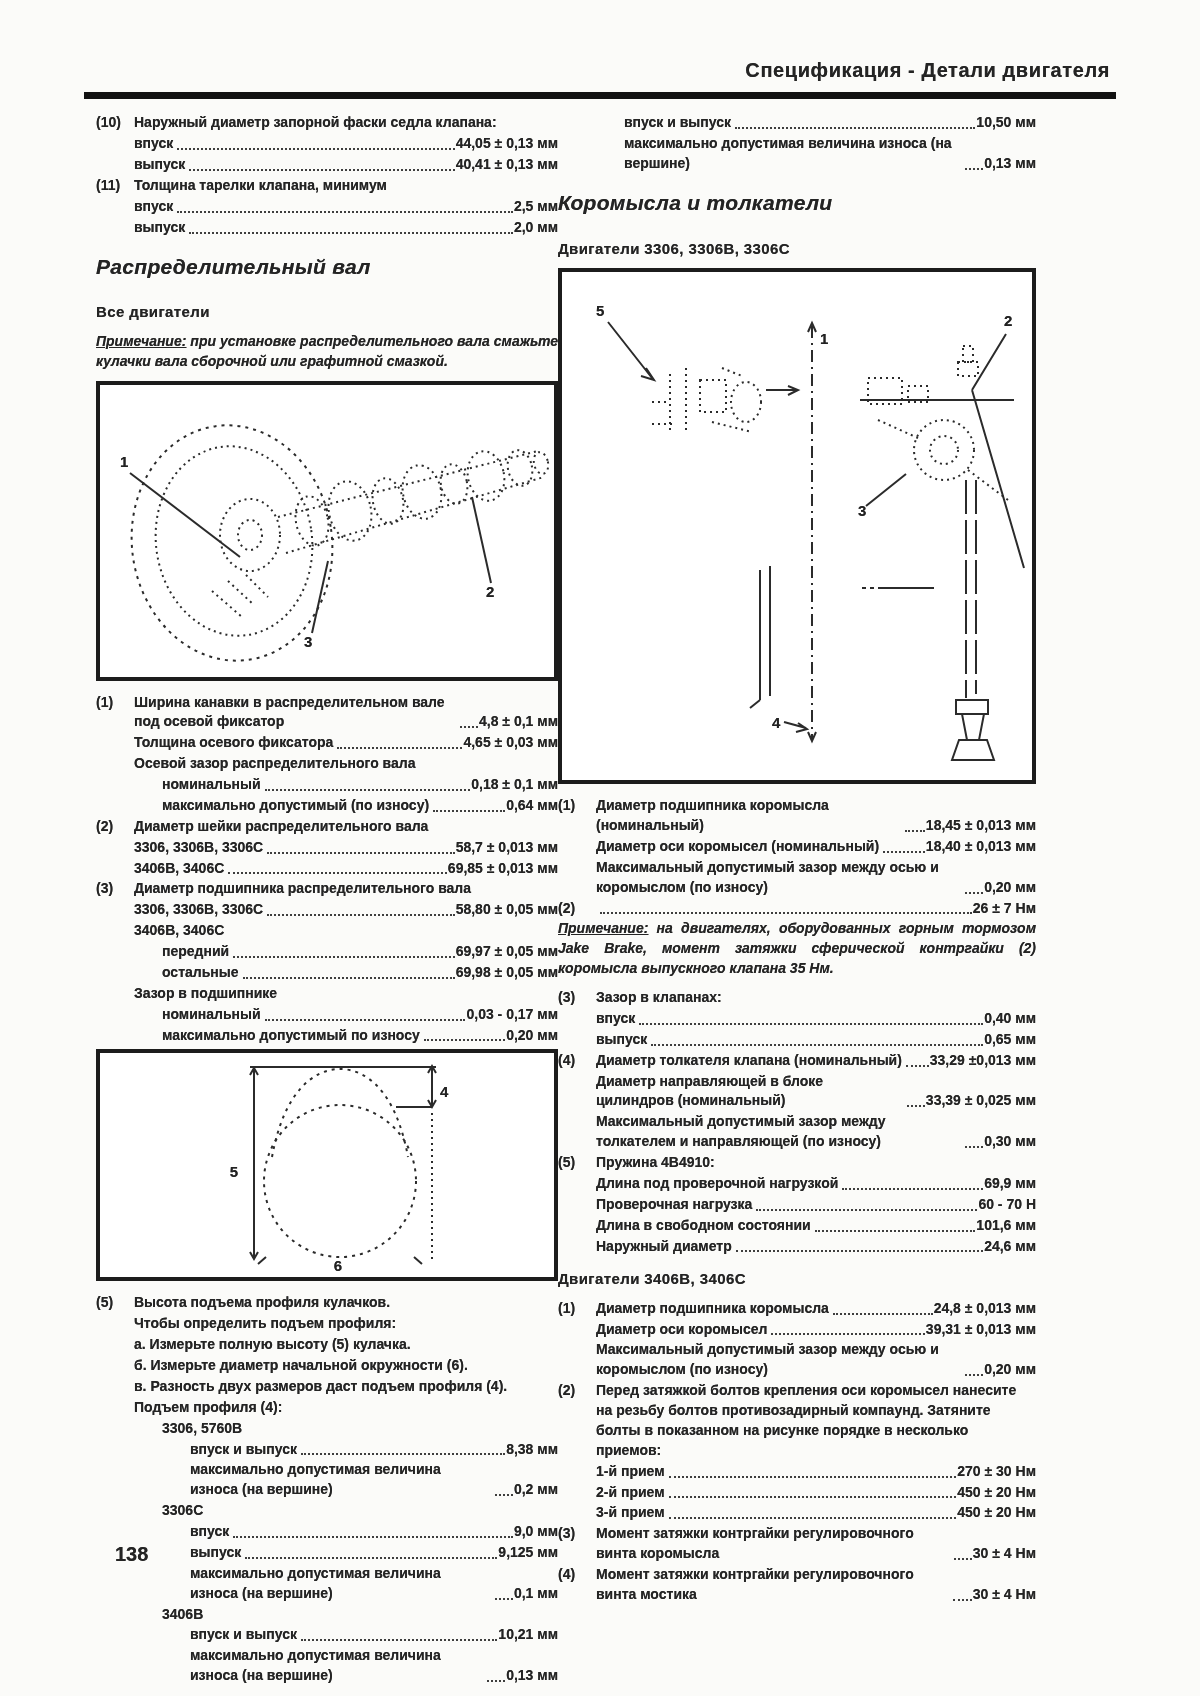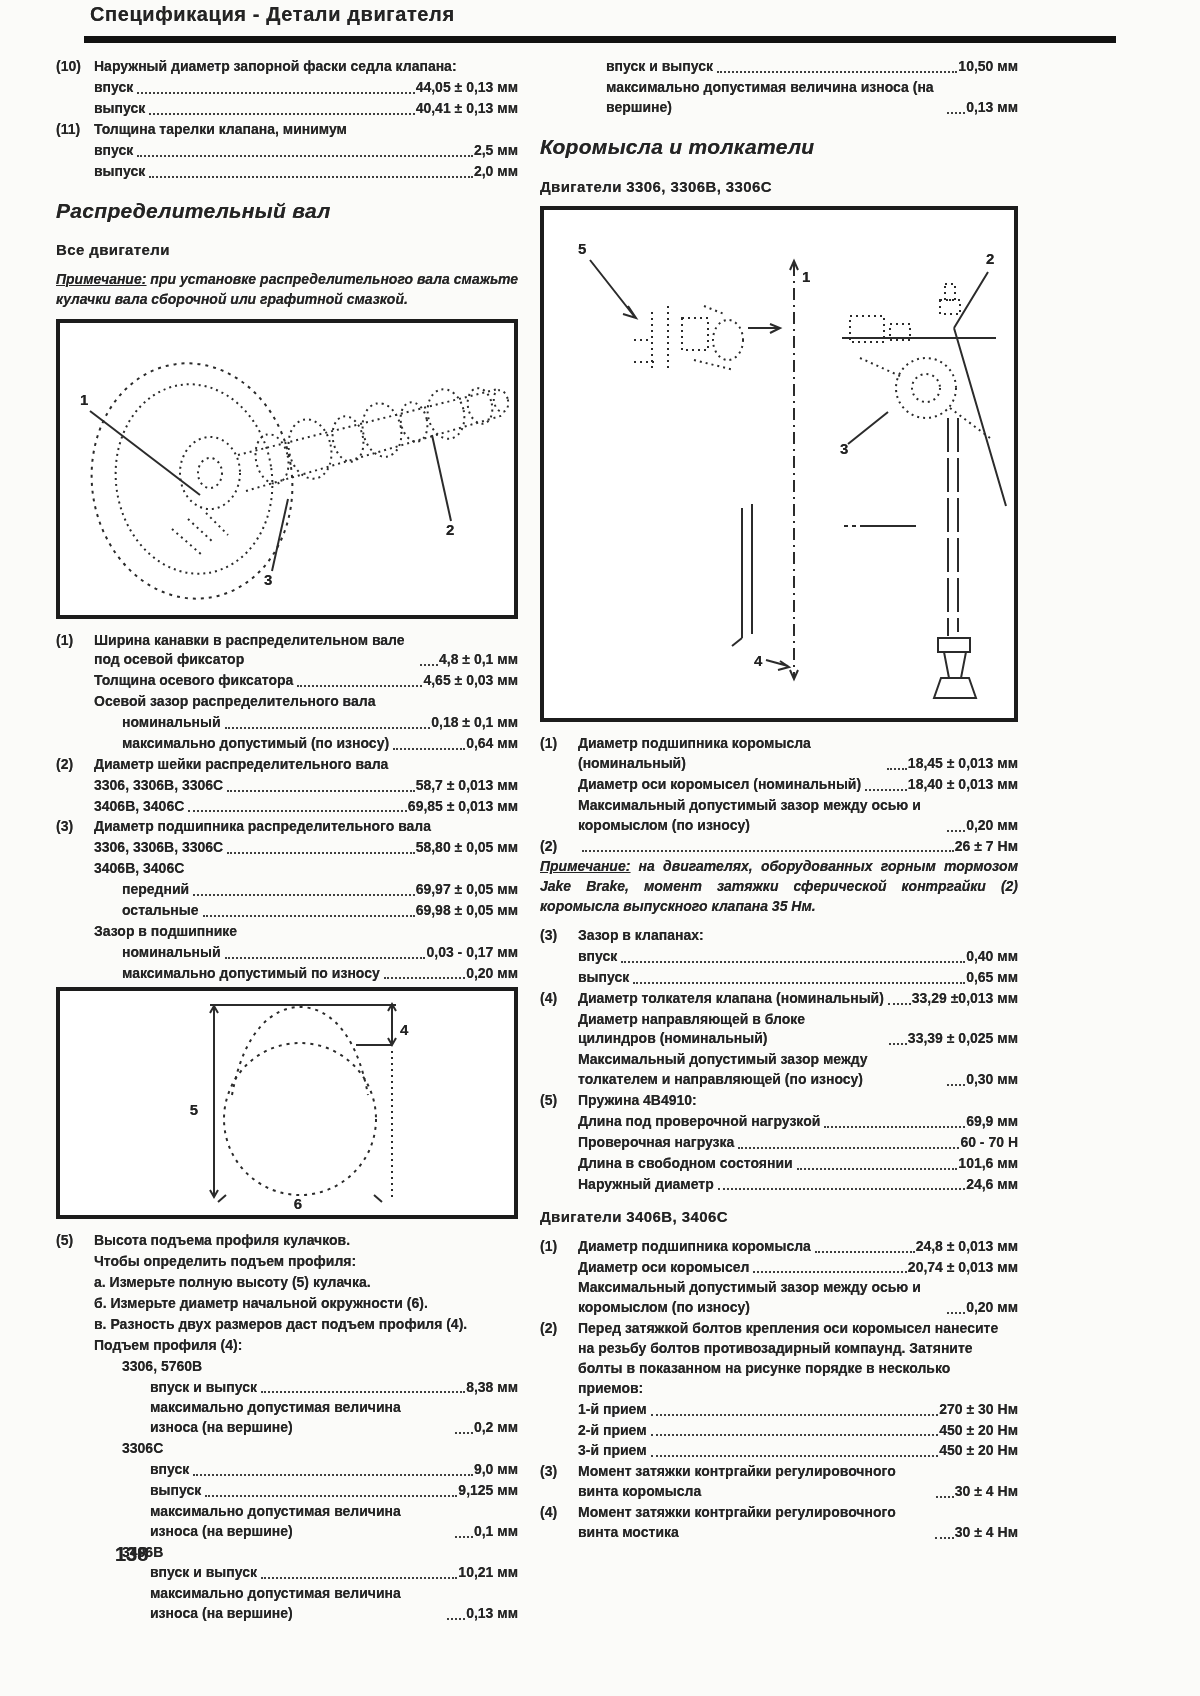--- a/index.html
+++ b/index.html
@@ -3,38 +3,38 @@
 <meta charset="utf-8">
 <style>
   html,body{margin:0;padding:0;}
   body{
     width:1200px;height:1696px;position:relative;overflow:hidden;
     background:#fbfbf9;color:#242424;
     font-family:"Liberation Sans","DejaVu Sans",sans-serif;
     font-weight:700;font-size:14px;line-height:1.42;
     text-shadow:0 0 .5px rgba(40,40,40,.75);
   }
-  .header{text-align:left;}
+  .header{padding-top:56px;text-align:right;}
   .page-title{font-size:20px;font-weight:700;letter-spacing:.6px;margin:0 90px;}
   .rule{height:7px;background:#121212;margin:8px 84px 14px 84px;}
-  .content{display:flex;gap:22px;padding:0 60px 0 56px;}
+  .content{display:flex;padding:0 60px 0 96px;}
   .col-left{width:462px;flex:none;}
   .col-right{width:478px;flex:none;}
 
   
   .row{display:flex;align-items:flex-end;position:relative;padding-left:38px;margin-bottom:1px;}
   .row.i2{padding-left:66px;}
   .row.i3{padding-left:94px;}
   .marker{position:absolute;left:0;top:0;white-space:nowrap;}
   .lbl{flex:0 1 auto;}
   .dots{flex:1 1 22px;min-width:18px;border-bottom:2px dotted #3e3e3e;margin:0 1px 4px 4px;}
   .val{flex:0 0 auto;white-space:nowrap;}
 
   .sec-heading{font-size:21px;font-weight:700;margin:14px 0 9px;letter-spacing:.3px;font-style:italic;}
-  .sub-heading{font-size:15px;font-weight:700;margin:14px 0 9px;letter-spacing:.4px;}
+  .sub-heading{font-size:15px;font-weight:700;margin:20px 0 9px;letter-spacing:.4px;}
   .note{font-style:italic;margin:0 0 9px;text-align:justify;}
   .note .note-label{text-decoration:underline;}
 
   .figure{border:4px solid #1c1c1c;background:#fff;margin:4px 0 12px;}
   .figure svg{display:block;}
 
   .page-number{position:absolute;left:84px;top:1540px;font-size:20px;font-weight:700;margin-left:31px;}
 
   .sk{stroke:#2b2b2b;fill:none;stroke-width:2;}
   .skd{stroke:#2b2b2b;fill:none;stroke-width:2;stroke-dasharray:3 5;}
@@ -435,21 +435,21 @@
     <div class="spec-block">
         <div class="row i1">
           <span class="marker">(1)</span>
           <span class="lbl">Диаметр подшипника коромысла</span>
           <span class="dots"></span>
           <span class="val">24,8 ± 0,013 мм</span>
         </div>
         <div class="row i1">
           <span class="lbl">Диаметр оси коромысел</span>
           <span class="dots"></span>
-          <span class="val">20,74 ± 0,013 мм</span>
+          <span class="val">39,31 ± 0,013 мм</span>
         </div>
         <div class="row i1">
           <span class="lbl">Максимальный допустимый зазор между осью и коромыслом (по износу)</span>
           <span class="dots"></span>
           <span class="val">0,20 мм</span>
         </div>
         <div class="row i1">
           <span class="marker">(2)</span>
           <span class="lbl">Перед затяжкой болтов крепления оси коромысел нанесите на резьбу болтов противозадирный компаунд. Затяните болты в показанном на рисунке порядке в несколько приемов:</span>
         </div>

